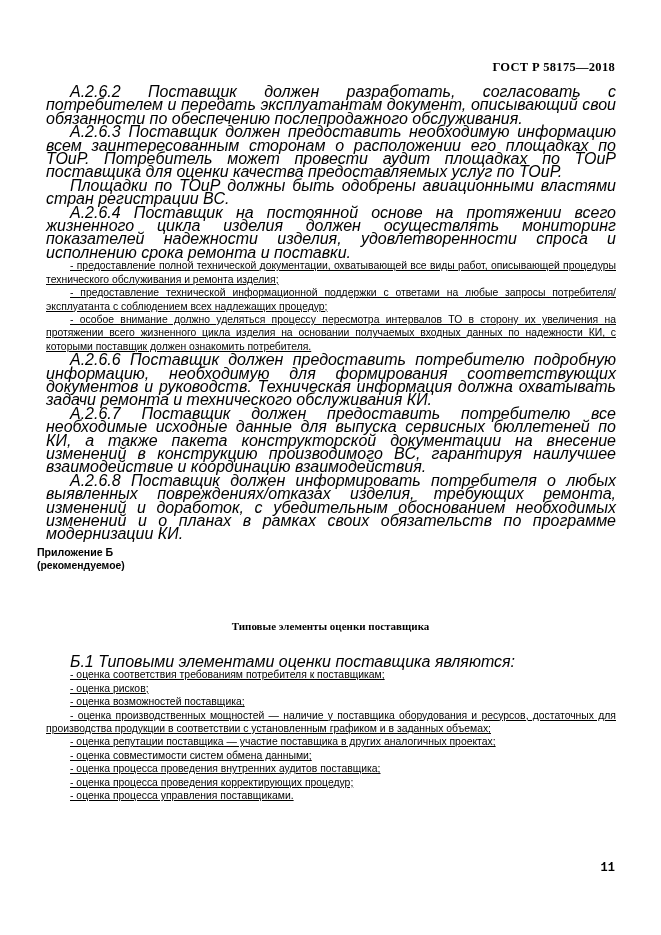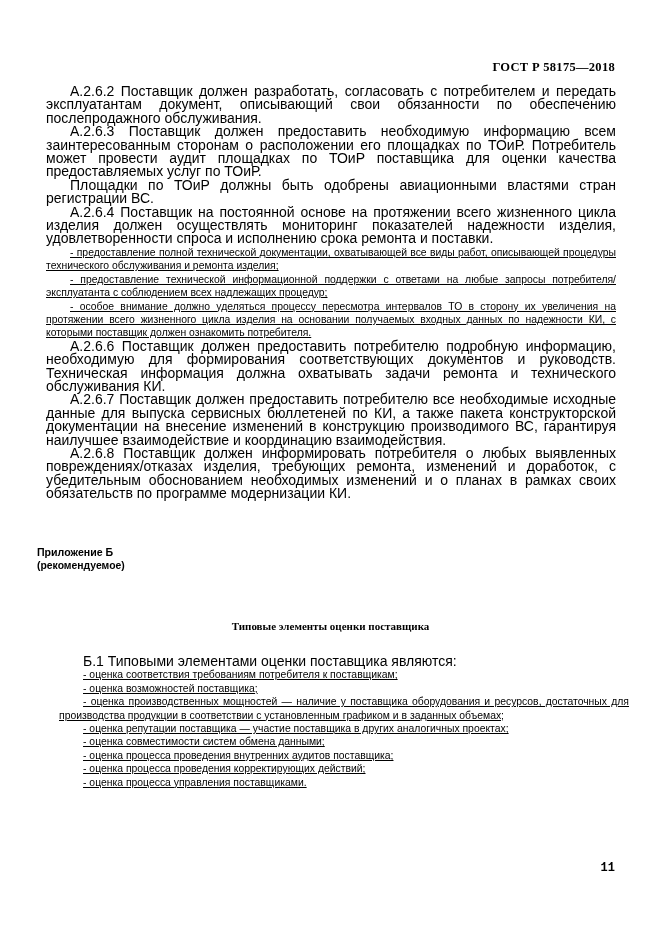--- a/index.html
+++ b/index.html
@@ -32,26 +32,27 @@
     white-space: nowrap;
   }
   .content {
     position: absolute;
     top: 85px;
     left: 46px;
     width: 570px;
   }
   p.para {
     margin: 0 0 0 0;
-    font-size: 14px;
+    font-size: 16px;
     line-height: 13.4px;
     text-align: justify;
     text-indent: 24px;
     font-family: "Liberation Sans", sans-serif;
     hyphens: manual;
+    font-style: italic;
   }
   p.dash {
     margin: 0;
     font-size: 10.4px;
     line-height: 13.4px;
     text-align: justify;
     text-indent: 24px;
     text-decoration: underline;
   }
   .annex-block {
@@ -79,21 +80,21 @@
     left: 0;
     width: 661px;
     text-align: center;
     font-size: 11px;
     font-weight: bold;
     font-family: Liberation Serif, serif;
   }
   .list-block {
     position: absolute;
     top: 655px;
-    left: 59px;
+    left: 46px;
     width: 570px;
   }
   .page-number {
     position: absolute;
     bottom: 60px;
     right: 46px;
     font-family: Liberation Mono, monospace;
     font-size: 12px;
     font-weight: bold;
   }
@@ -121,24 +122,25 @@
   <div class="annex-block">
     <div class="annex-line">Приложение Б</div>
     <div class="annex-line annex-sub">(рекомендуемое)</div>
   </div>
 
   <div class="section-title">Типовые элементы оценки поставщика</div>
 
   <div class="list-block">
     <p class="para">Б.1 Типовыми элементами оценки поставщика являются:</p>
     <p class="dash">- оценка соответствия требованиям потребителя к поставщикам;</p>
+    <p class="dash">- оценка рисков;</p>
     <p class="dash">- оценка возможностей поставщика;</p>
     <p class="dash">- оценка производственных мощностей — наличие у поставщика оборудования и ресурсов, достаточных для производства продукции в соответствии с установленным графиком и в заданных объемах;</p>
     <p class="dash">- оценка репутации поставщика — участие поставщика в других аналогичных проектах;</p>
     <p class="dash">- оценка совместимости систем обмена данными;</p>
     <p class="dash">- оценка процесса проведения внутренних аудитов поставщика;</p>
-    <p class="dash">- оценка процесса проведения корректирующих действий;</p>
+    <p class="dash">- оценка процесса проведения корректирующих процедур;</p>
     <p class="dash">- оценка процесса управления поставщиками.</p>
   </div>
 
   <div class="page-number">11</div>
 
 </div>
 
 </body></html>

